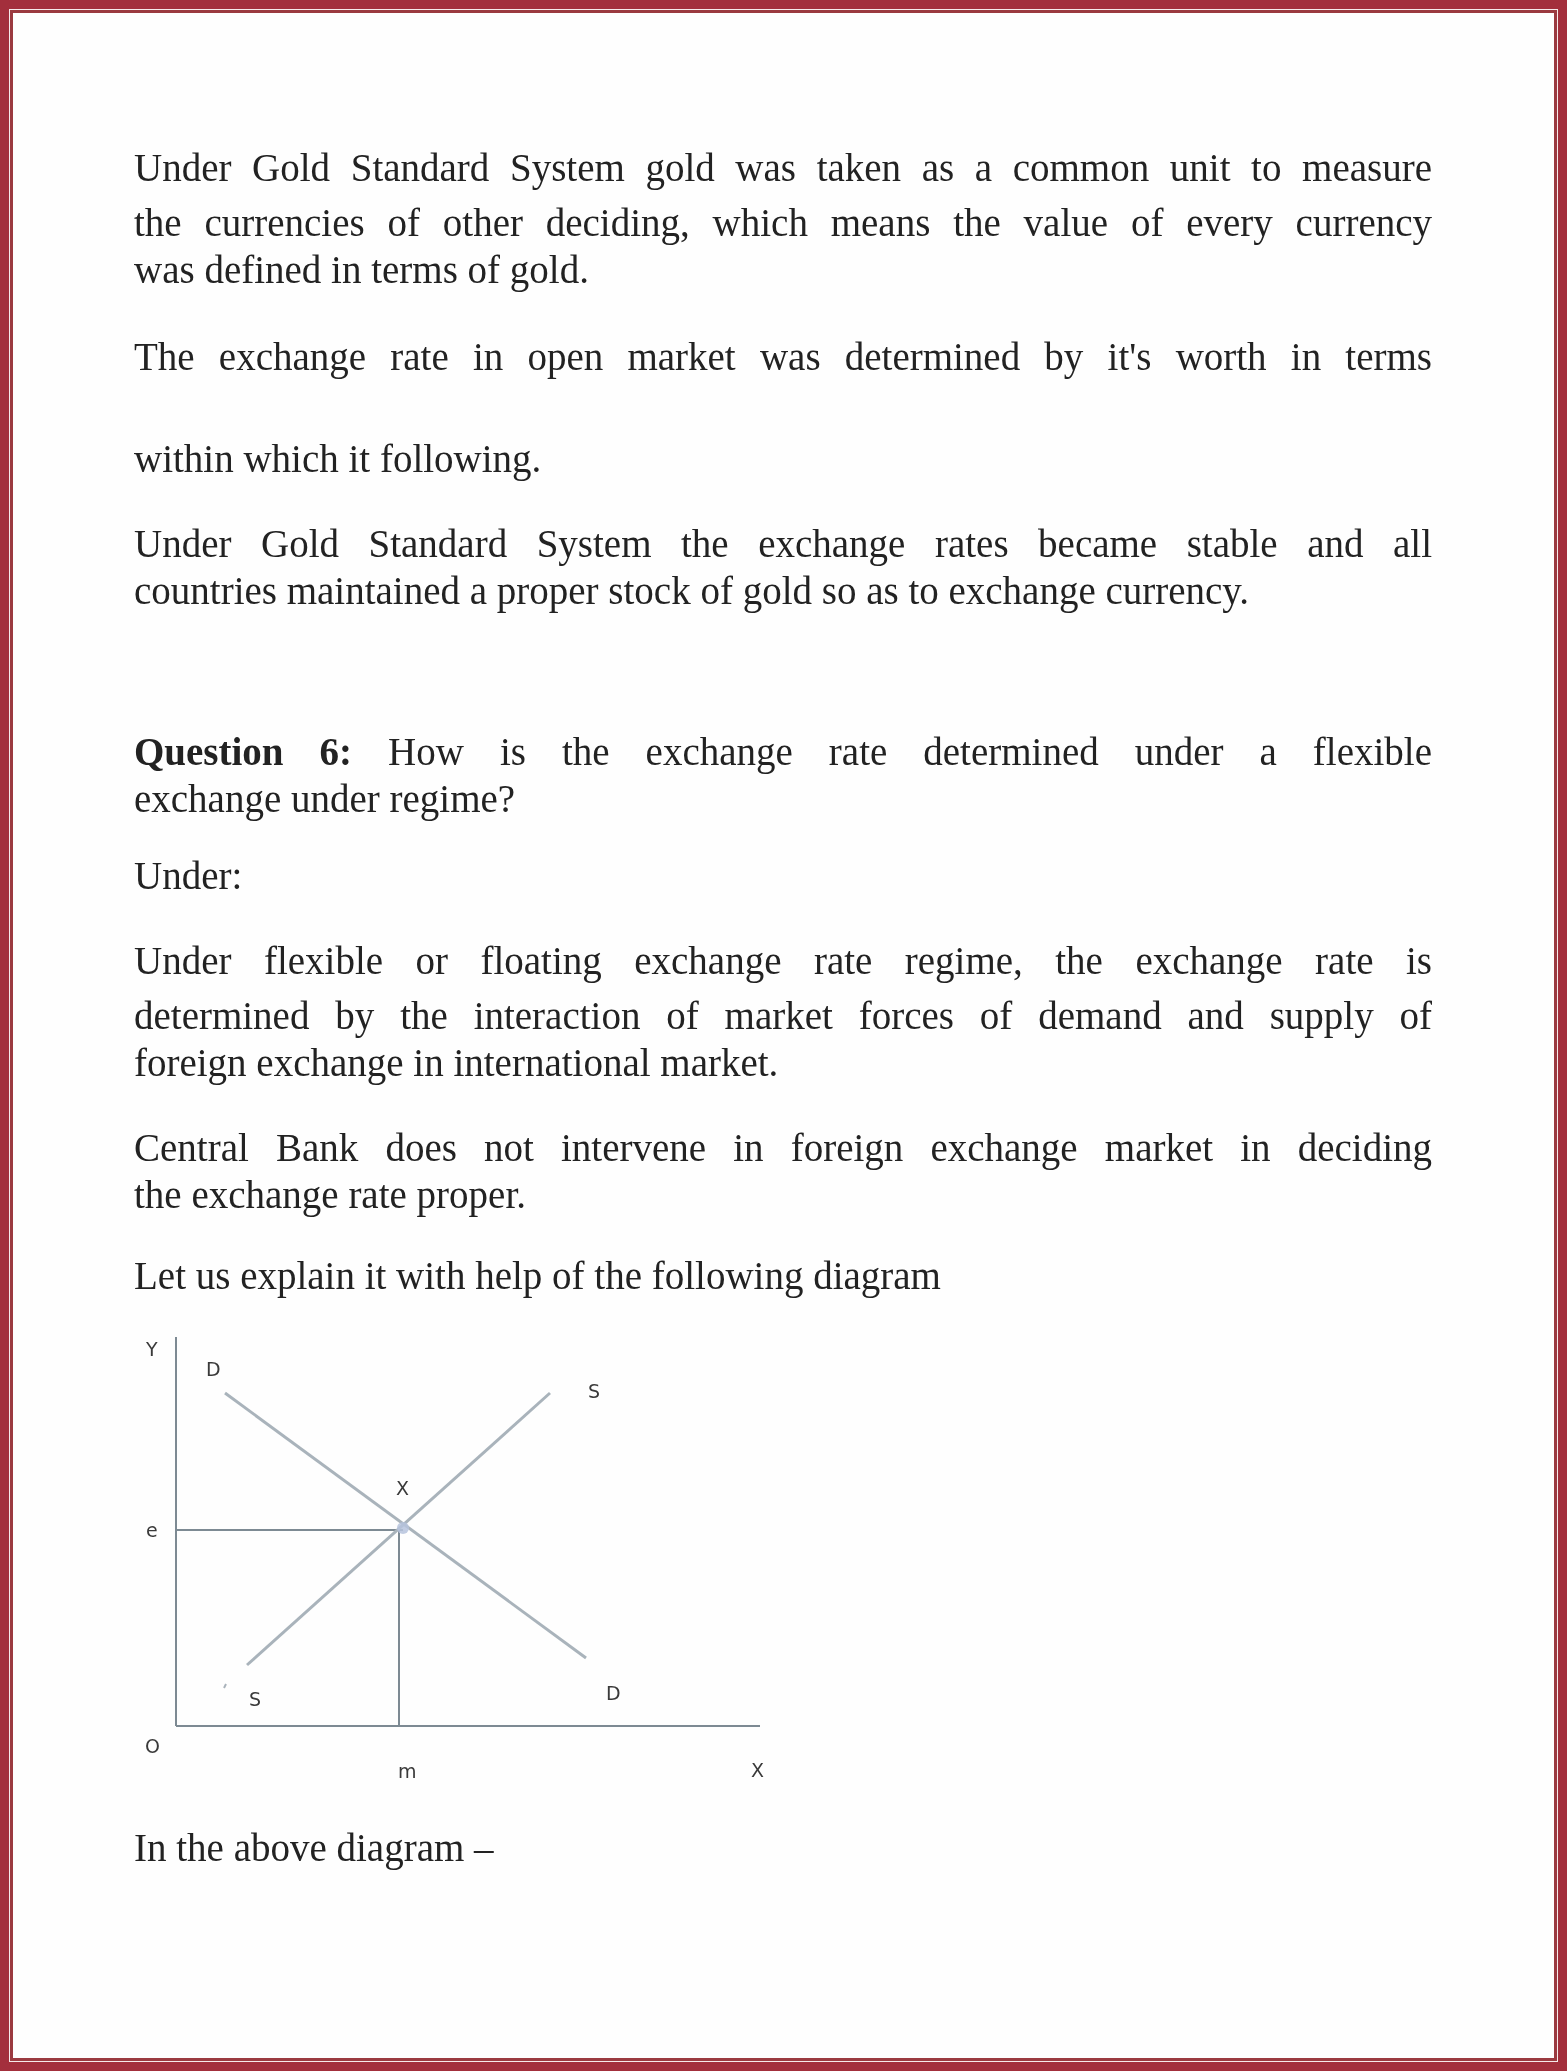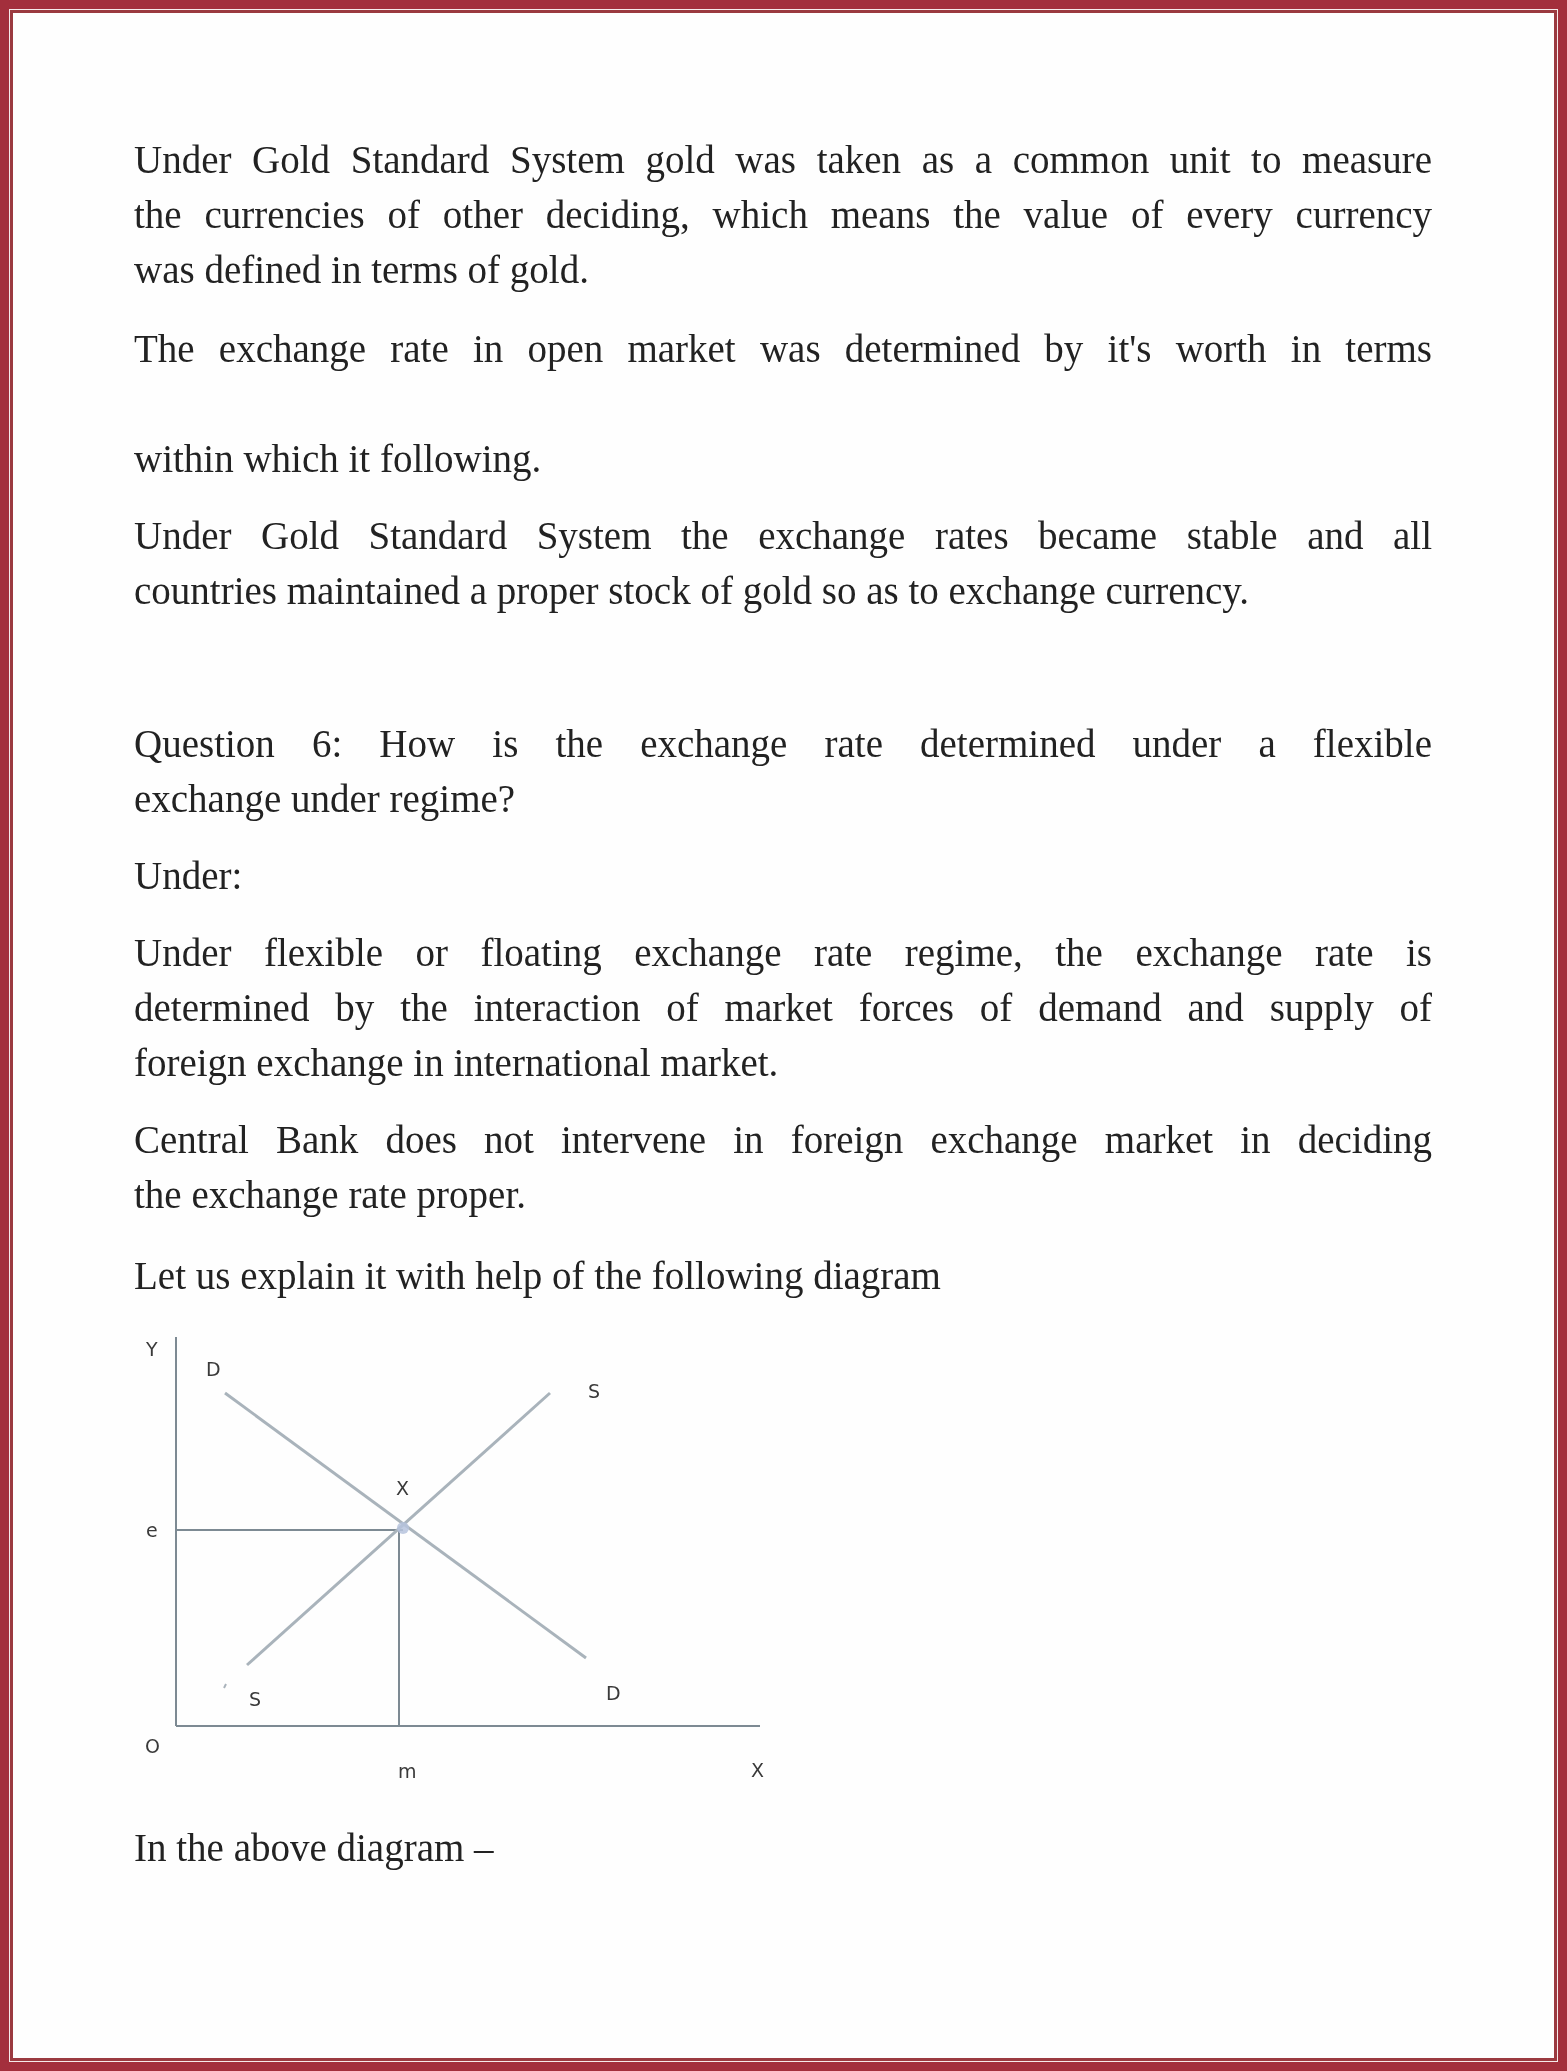--- a/index.html
+++ b/index.html
@@ -18,22 +18,22 @@
     background: #fefefe;
   }
   .page {
     position: absolute; left: 0; top: 0; width: 1567px; height: 2071px;
   }
   .line {
     position: absolute; left: 134px; width: 1298px;
     font-size: 39px; line-height: 48px; color: #222222;
     white-space: nowrap;
   }
-  .justify { text-align: justify; text-align-last: justify; }
-  .bold { font-weight: normal; }
+  .justify { text-align: justify; text-align-last: justify; margin-top: 8px; }
+  .bold { font-weight: bold; }
   .diagram { position: absolute; left: 0; top: 0; width: 1567px; height: 2071px; }
   .dlabel {
     font-family: "DejaVu Sans", sans-serif; font-size: 19px; fill: #3a3a3a;
   }
 </style>
 </head>
 <body>
 
 <div class="outer-frame"></div>
 <div class="inner-line"></div>

